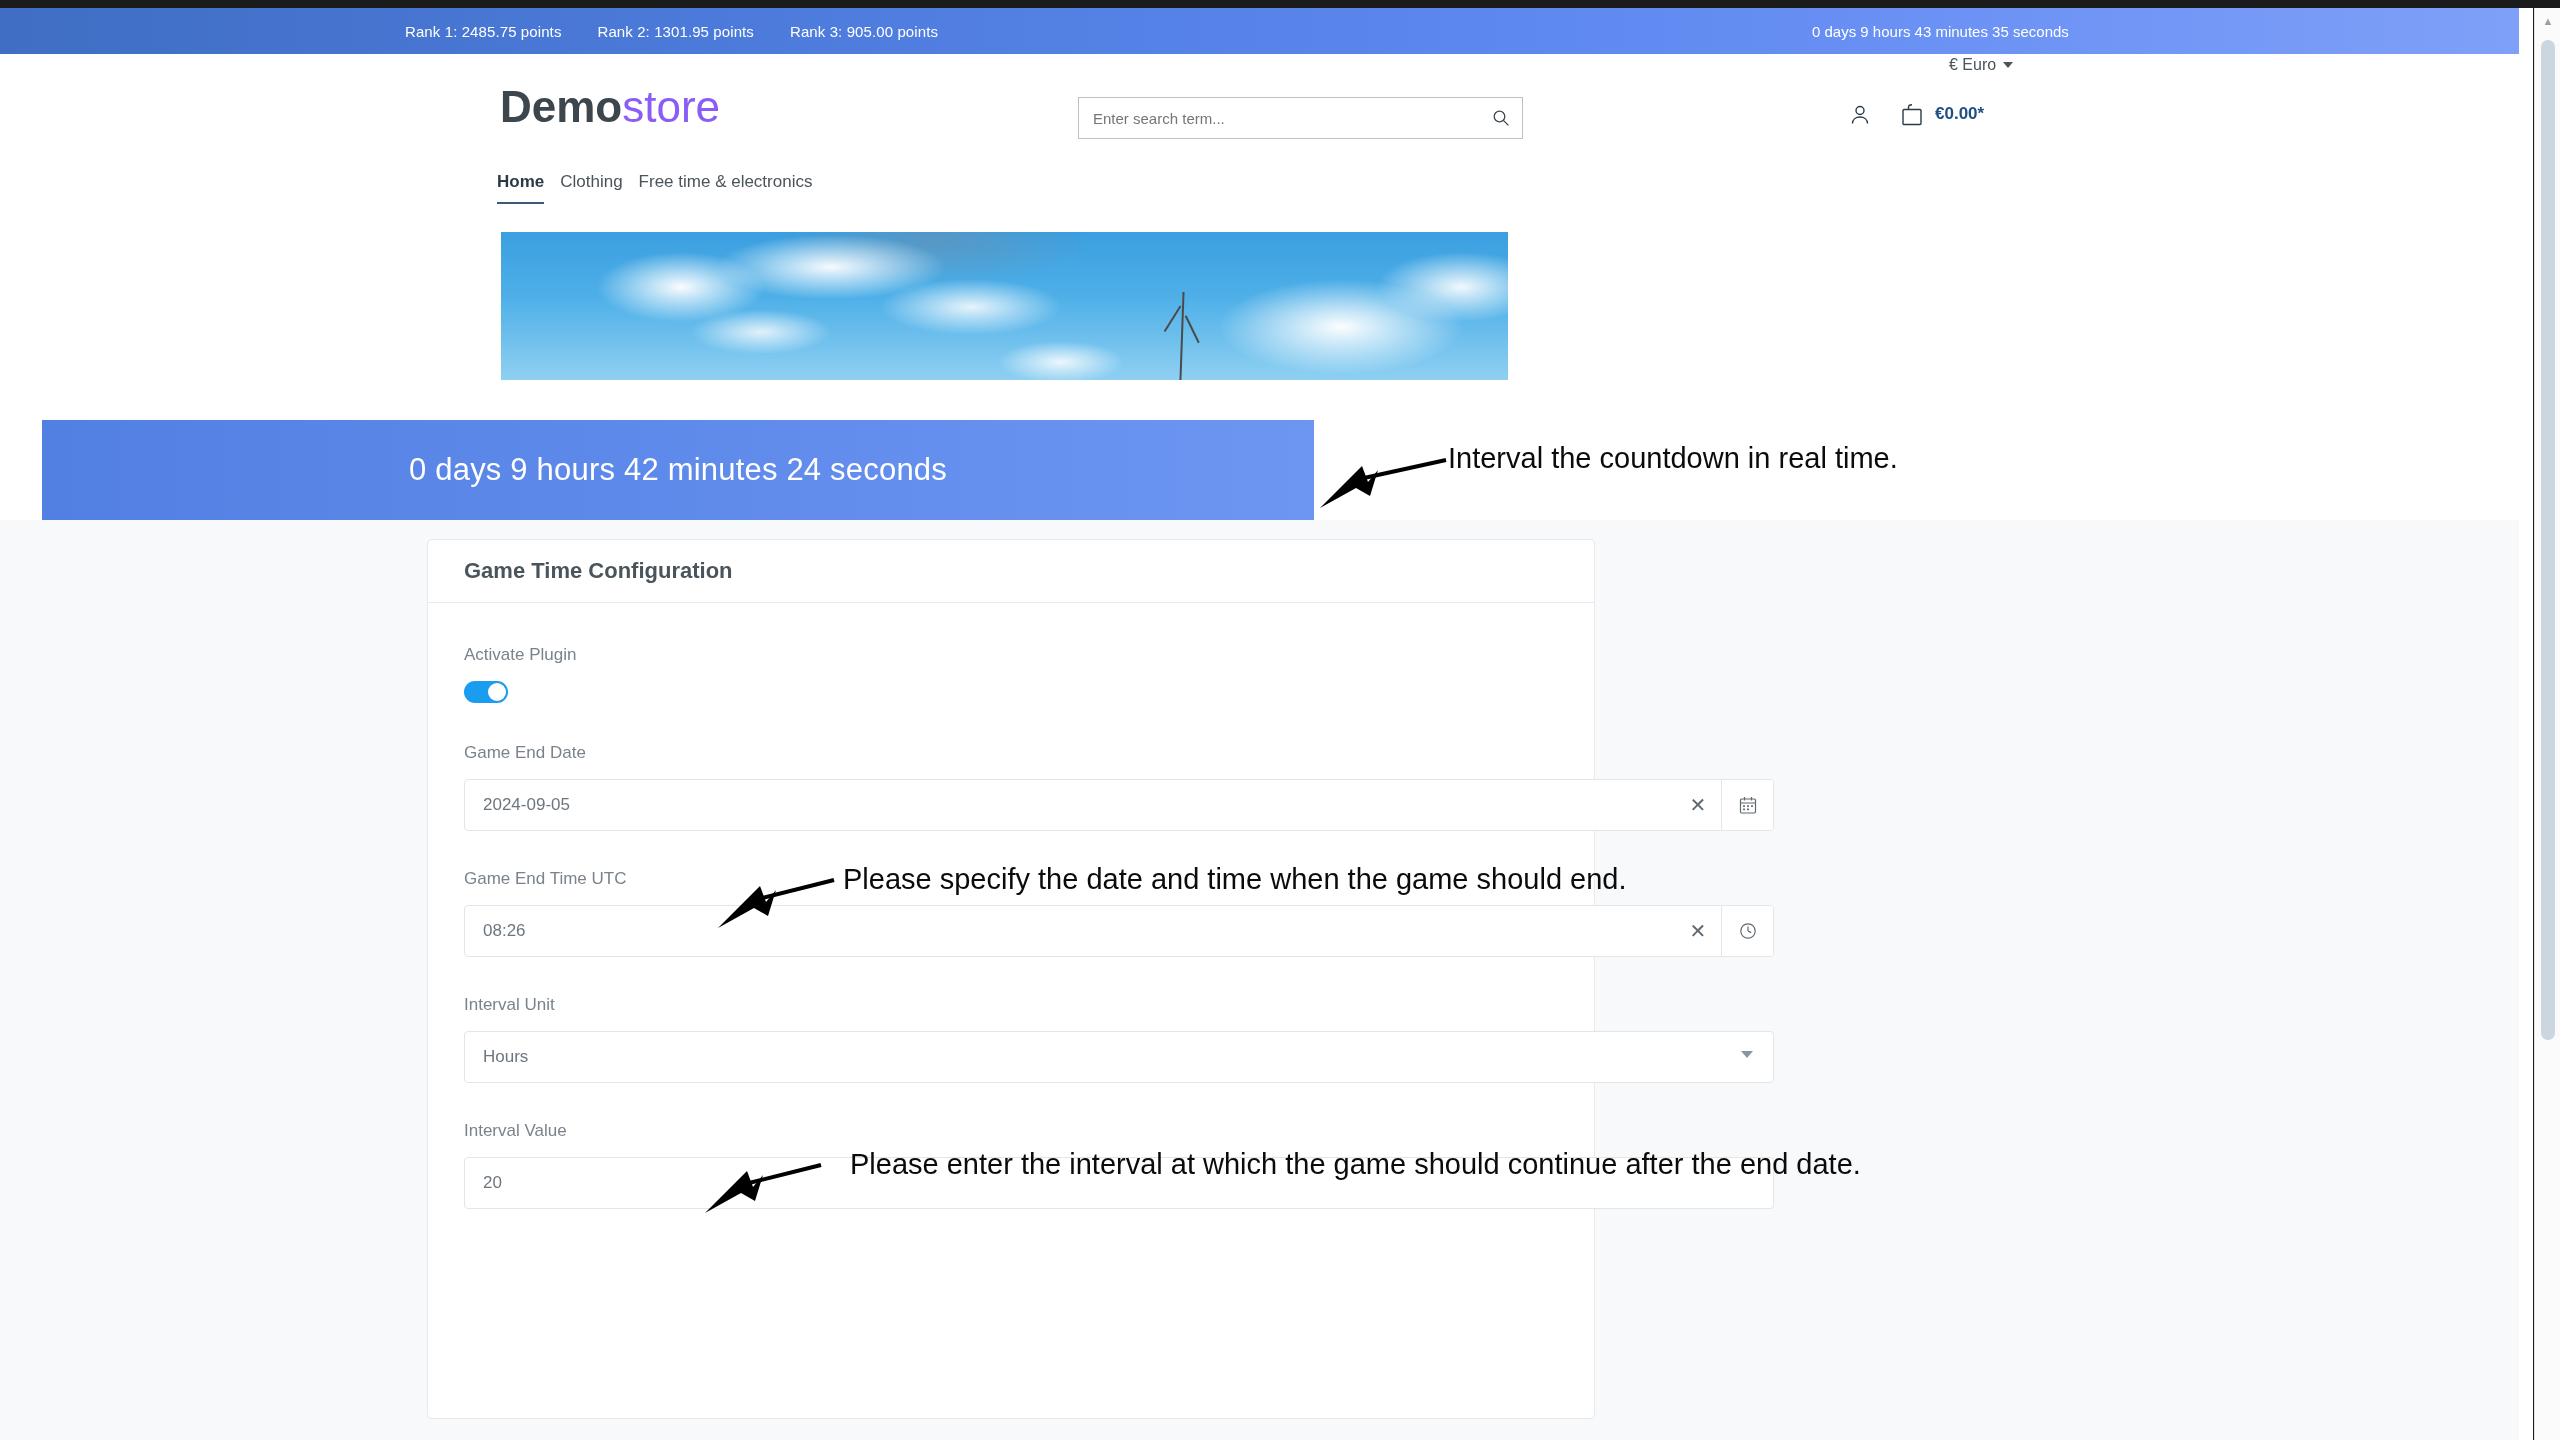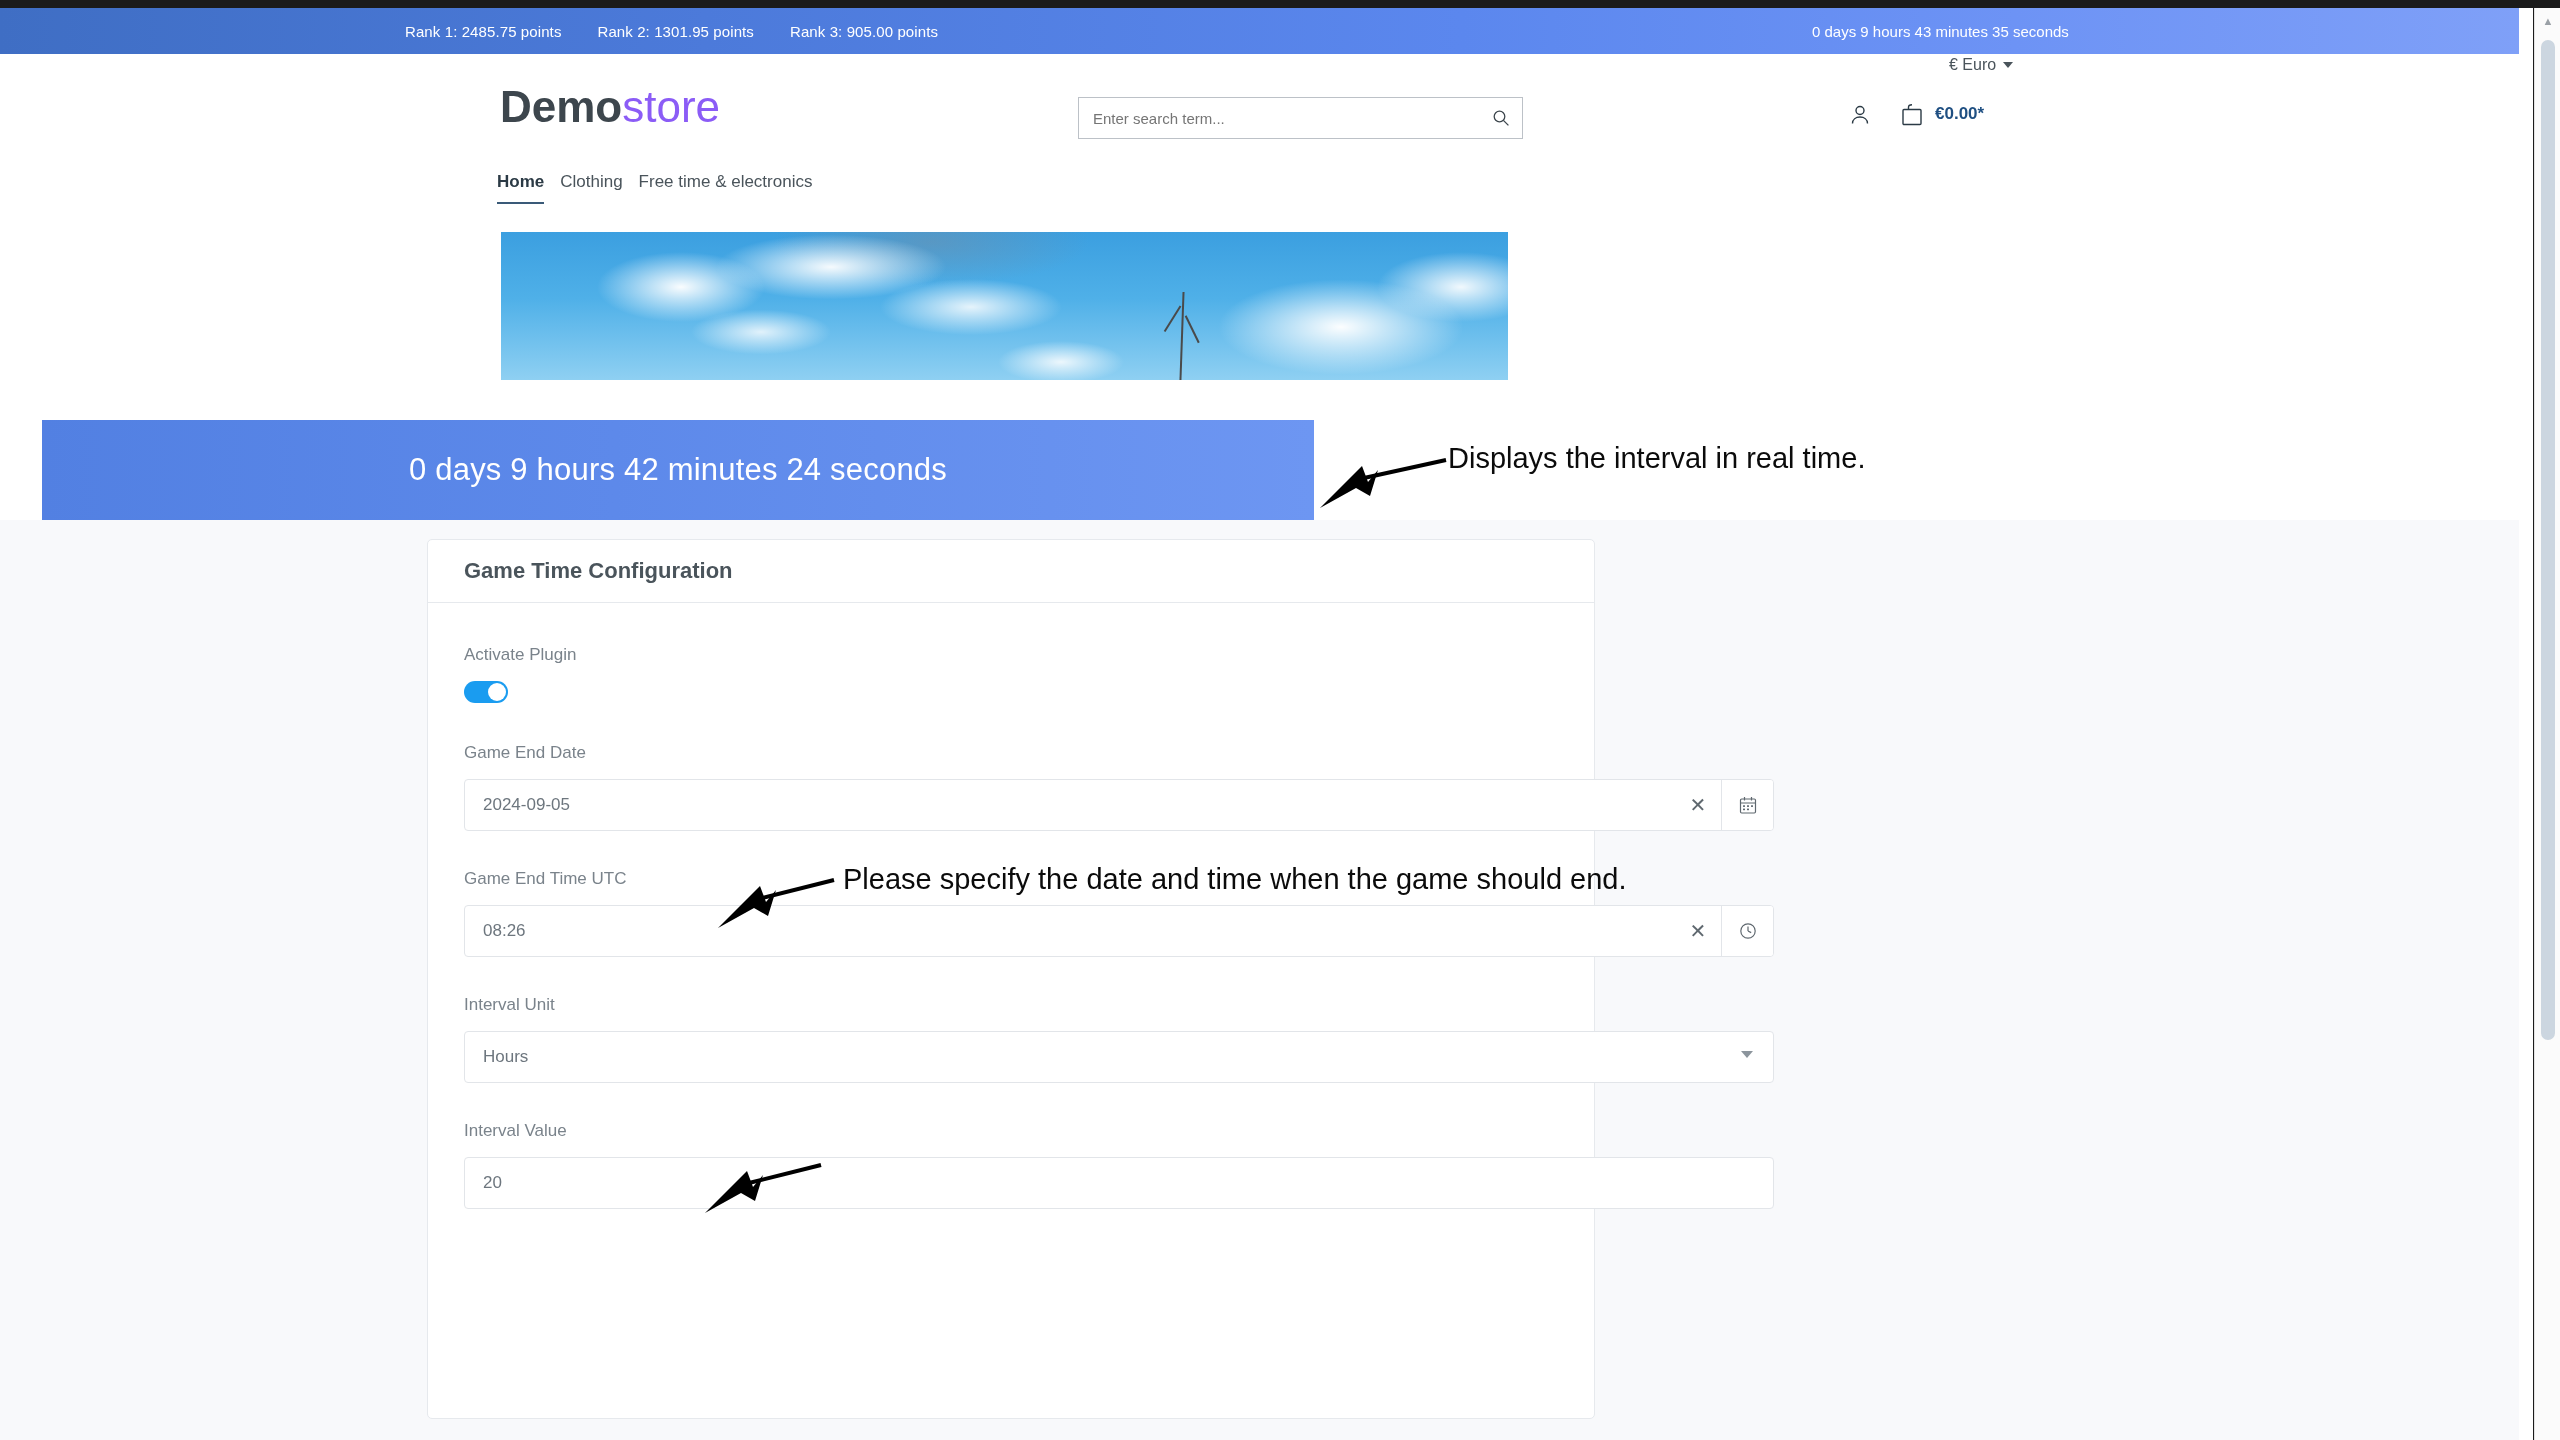--- a/index.html
+++ b/index.html
@@ -324,22 +324,23 @@
       </div>
 
       <div class="field-label">Interval Value</div>
       <div class="select-row">
         <span>20</span>
       </div>
 
     </div>
   </div>
 
-  <div class="anno anno-1">Displays the interval in real time.</div>
+  <div class="anno anno-1">Interval the countdown in real time.</div>
   <div class="anno anno-2">Please specify the date and time when the game should end.</div>
+  <div class="anno anno-3">Please enter the interval at which the game should continue after the end date.</div>
 
   <svg class="arrow-svg" style="left:1320px; top:458px;" width="130" height="60" viewBox="0 0 130 60">
     <polygon points="0,50 42,8 48,24 58,12 50,38 36,30" fill="#000"></polygon>
     <line x1="44" y1="20" x2="126" y2="2" stroke="#000" stroke-width="4"></line>
   </svg>
 
   <svg class="arrow-svg" style="left:718px; top:878px;" width="120" height="60" viewBox="0 0 120 60">
     <polygon points="0,50 42,8 48,24 58,12 50,38 36,30" fill="#000"></polygon>
     <line x1="44" y1="20" x2="116" y2="2" stroke="#000" stroke-width="4"></line>
   </svg>

